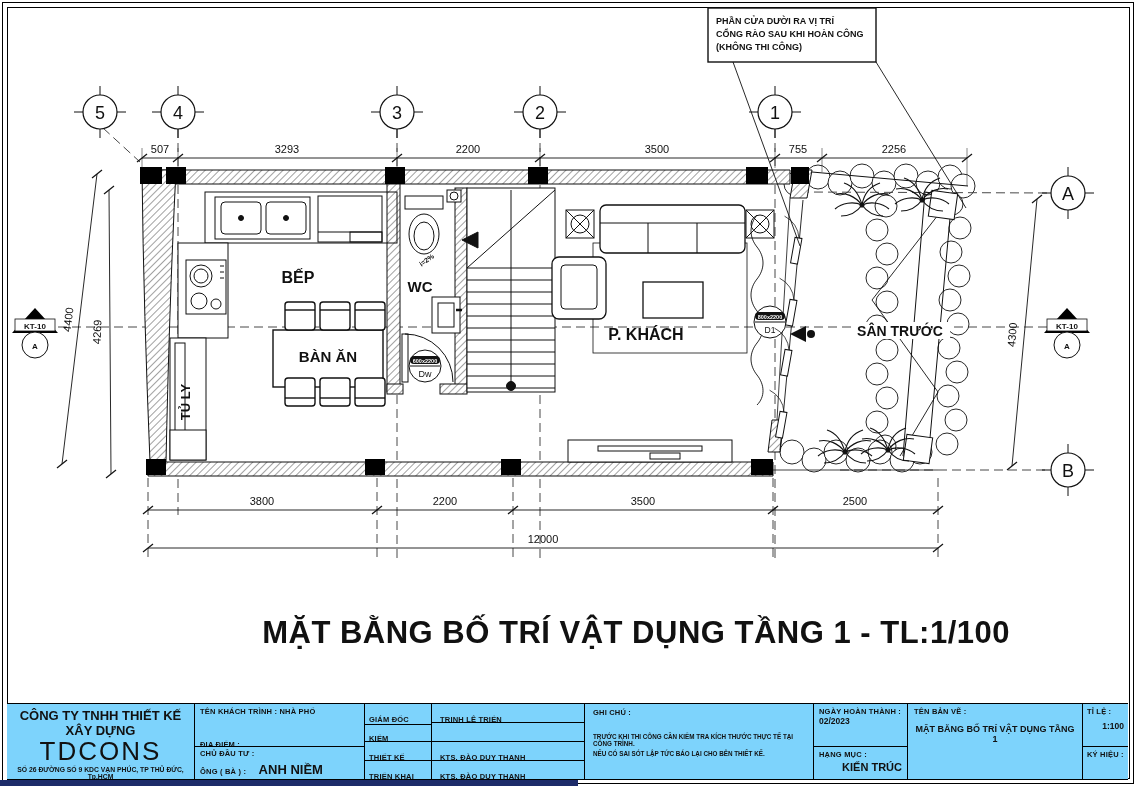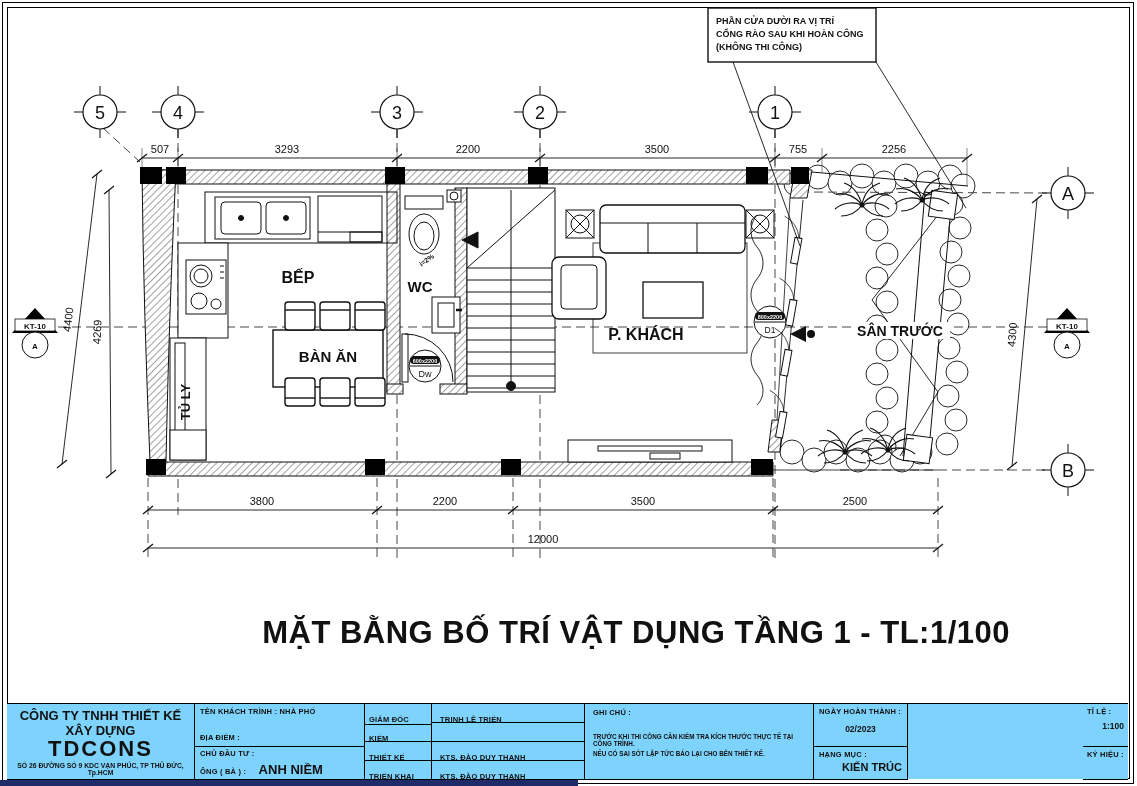--- a/index.html
+++ b/index.html
@@ -394,28 +394,28 @@
     <text class="note" x="716" y="50">(KHÔNG THI CÔNG)</text>
   </g>
 </svg>
 
 <div class="drawing-title">MẶT BẰNG BỐ TRÍ VẬT DỤNG TẦNG 1 - TL:1/100</div>
 
 <div class="tb-wrap">
 
   <div class="cell" style="left:0;top:0;width:188px;height:76px;text-align:center">
     <div style="font-size:13px;font-weight:bold;margin-top:4px">CÔNG TY TNHH THIẾT KẾ XÂY DỰNG</div>
-    <div style="font-size:22px;font-weight:bold;letter-spacing:2px;line-height:1">TDCONS</div>
+    <div style="font-size:26px;font-weight:normal;letter-spacing:2px;line-height:1">TDCONS</div>
     <div style="font-size:6.8px;font-weight:bold;margin-top:2px">SỐ 26 ĐƯỜNG SỐ 9 KDC VẠN PHÚC, TP THỦ ĐỨC, Tp.HCM</div>
 
   </div>
 
   <div class="cell" style="left:188px;top:0;width:170px;height:43px;padding:3px 5px">
     <div class="lab">TÊN KHÁCH TRÌNH : NHÀ PHỐ</div>
-    <div class="lab" style="margin-top:17px">ĐỊA ĐIỂM :</div>
+    <div class="lab" style="margin-top:24px">ĐỊA ĐIỂM :</div>
   </div>
   <div class="cell" style="left:188px;top:43px;width:170px;height:33px;padding:2px 5px">
     <div class="lab">CHỦ ĐẦU TƯ :</div>
     <div style="margin-top:2px"><span class="lab">ÔNG ( BÀ ) :</span>
       <span style="font-size:13px;font-weight:bold;margin-left:8px">ANH NIỀM</span></div>
   </div>
 
   <div class="cell" style="left:358px;top:0;width:67px;height:19px;padding:4px 4px 16px"><span class="lab">GIÁM ĐỐC</span></div>
   <div class="cell" style="left:425px;top:0;width:153px;height:19px;padding:4px 8px 0"><span class="lab">TRỊNH LÊ TRIỂN</span></div>
   <div class="cell" style="left:358px;top:19px;width:67px;height:19px;padding:4px 4px 0"><span class="lab">KIỂM</span></div>
@@ -426,27 +426,31 @@
   <div class="cell" style="left:425px;top:57px;width:153px;height:19px;padding:4px 8px 0"><span class="lab">KTS. ĐÀO DUY THANH</span></div>
 
   <div class="cell" style="left:578px;top:0;width:229px;height:76px;padding:4px 8px">
     <div class="lab">GHI CHÚ :</div>
     <div style="font-size:6.3px;font-weight:bold;margin-top:16px">TRƯỚC KHI THI CÔNG CẦN KIỂM TRA KÍCH THƯỚC THỰC TẾ TẠI CÔNG TRÌNH.</div>
     <div style="font-size:6.3px;font-weight:bold;margin-top:3px">NẾU CÓ SAI SÓT LẬP TỨC BÁO LẠI CHO BÊN THIẾT KẾ.</div>
   </div>
 
   <div class="cell" style="left:807px;top:0;width:94px;height:43px;padding:3px 5px">
     <div class="lab">NGÀY HOÀN THÀNH :</div>
-    <div class="val" style="text-align:center;margin-top:8px">02/2023</div>
+    <div class="val" style="text-align:left;margin-top:0">02/2023</div>
   </div>
   <div class="cell" style="left:807px;top:43px;width:94px;height:33px;padding:3px 5px">
     <div class="lab">HẠNG MỤC :</div>
     <div style="font-size:11px;font-weight:bold;text-align:right;margin-top:2px">KIẾN TRÚC</div>
   </div>
 
+  <div class="cell" style="left:901px;top:0;width:175px;height:76px;padding:3px 6px">
+    <div class="lab">TÊN BẢN VẼ :</div>
+    <div style="font-size:9px;font-weight:bold;text-align:center;margin-top:8px">MẶT BẰNG BỐ TRÍ VẬT DỤNG TẦNG 1</div>
+  </div>
 
   <div class="cell" style="left:1076px;top:0;width:45px;height:43px;padding:3px 4px;border-right:none">
     <div class="lab">TỈ LỆ :</div>
     <div class="val" style="text-align:right;margin-top:5px">1:100</div>
   </div>
   <div class="cell" style="left:1076px;top:43px;width:45px;height:33px;padding:3px 4px;border-right:none">
     <div class="lab">KÝ HIỆU :</div>
   </div>
 </div>
 

